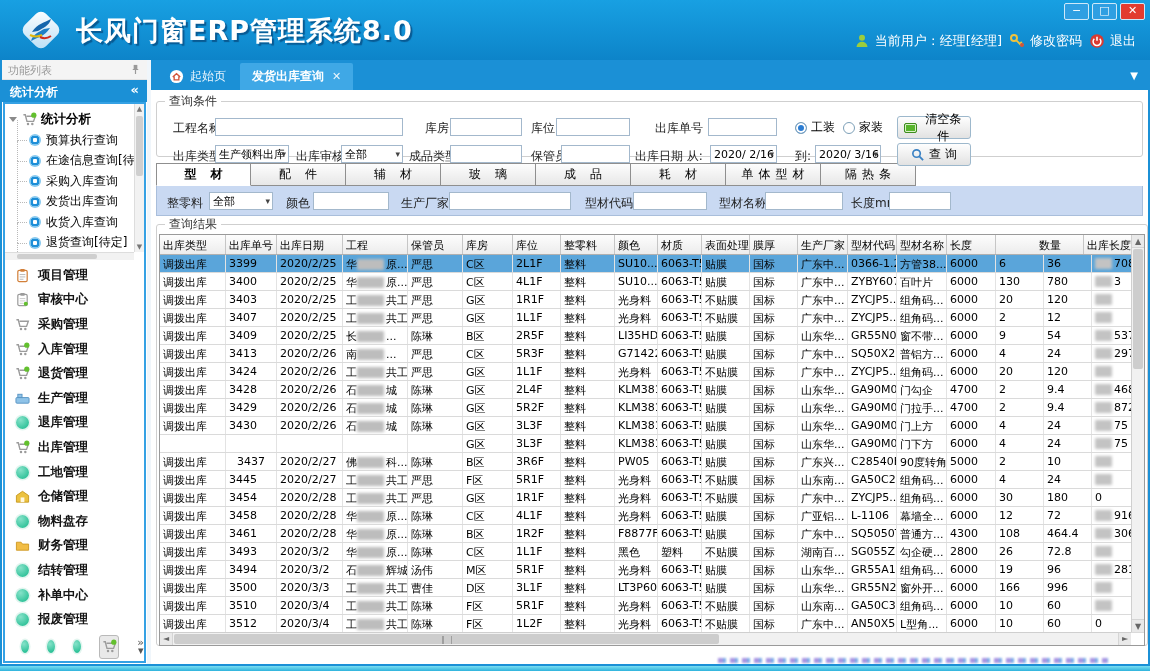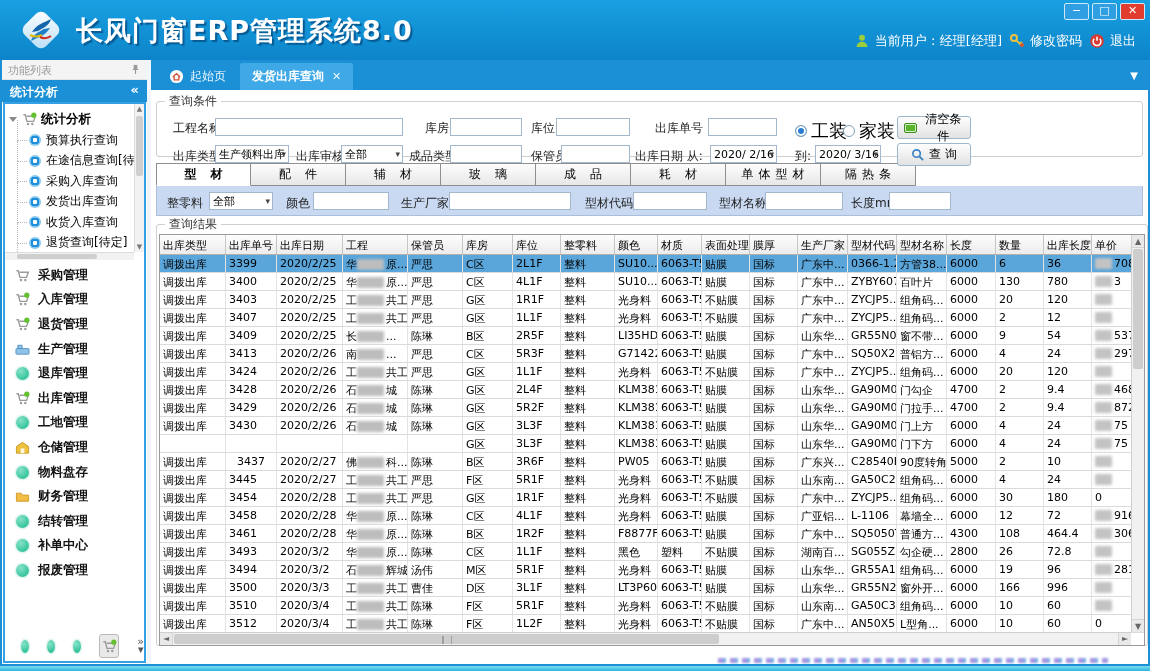--- a/index.html
+++ b/index.html
@@ -59,21 +59,21 @@
   .tab-caret{position:absolute;right:10px;top:10px;color:#fff;font-size:10px;cursor:pointer}
 
   .page{flex:1;min-height:0;padding:3px 5px 0;display:flex;flex-direction:column;position:relative}
   fieldset.gbox{border:1px solid #cfcfcf;border-radius:3px;margin:0;padding:0;position:relative;background:#fff}
   fieldset.gbox legend{font-size:12px;color:#333;margin-left:8px;padding:0 4px}
   .qbox{height:64px;flex:none}
   .f-label{position:absolute;font-size:12px;color:#222;white-space:nowrap}
   .f-input{position:absolute;height:18px;border:1px solid #a3b8cc;background:#fff;font-size:11px;padding:0 3px;font-family:inherit}
   .combo{position:absolute;height:18px;border:1px solid #a3b8cc;background:#fff;font-size:11px;display:flex;align-items:center;padding:0 14px 0 3px;white-space:nowrap;cursor:pointer}
   .combo::after{content:"▾";position:absolute;right:2px;top:3px;color:#444;font-size:9px}
-  .radio-grp{position:absolute;display:flex;align-items:center;gap:4px;font-size:18px;cursor:pointer}
+  .radio-grp{position:absolute;display:flex;align-items:center;gap:4px;font-size:12px;cursor:pointer}
   .radio{width:12px;height:12px;border-radius:50%;border:1px solid #7da0b8;background:#fff;flex:none}
   .radio.on{box-shadow:inset 0 0 0 2px #fff;background:#2b7cd3}
   .btn{position:absolute;height:23px;background:linear-gradient(#fefefe,#e2e2e2);border:1px solid #9db8cc;border-radius:3px;font-size:12px;display:flex;align-items:center;justify-content:center;gap:5px;cursor:pointer;font-family:inherit}
   .ic-clear{width:15px;height:10px;background:#58b52c;border:1px solid #3e8c1e;border-radius:2px;box-shadow:inset 0 0 0 1px #d9f2c9}
 
   .mat-tabs{height:23px;flex:none;margin-top:6px;display:flex}
   .mat-tab{width:95px;border:1px solid #8f8f8f;border-left:none;background:linear-gradient(#fdfdfd,#e7e7e7);font-size:12px;display:flex;align-items:center;justify-content:center;cursor:pointer;white-space:nowrap}
   .mat-tab:first-child{border-left:1px solid #8f8f8f}
   .mat-tab.active{background:#fff;border-bottom-color:#fff;font-weight:bold}
   .mat-tab.ls2{letter-spacing:14px;text-indent:14px}
@@ -232,20 +232,41 @@
             <div class="sb-arrow" style="position:absolute;bottom:0;left:0;right:0">▼</div>
           </div>
           <div class="tree-hsb">
               <div class="thumb"></div>
             </div>
         </div>
         <ul class="menu" id="sideMenu">
             <li>
               <span class="mi">
                 <svg width="15" height="15" viewBox="0 0 16 16">
+                  <rect x="3" y="2.5" width="10" height="12" rx="1.5" fill="#fff" stroke="#d2803a" stroke-width="1.3"></rect>
+                  <rect x="5.5" y="1" width="5" height="3" rx="1" fill="#d2803a"></rect>
+                  <path d="M5 7h6M5 9.5h6M5 12h4" stroke="#b5b5b5"></path>
+                </svg>
+              </span>
+              <span>项目管理</span>
+            </li>
+            <li>
+              <span class="mi">
+                <svg width="15" height="15" viewBox="0 0 16 16">
+                  <rect x="3" y="2.5" width="10" height="12" rx="1.5" fill="#fff" stroke="#9b9b9b" stroke-width="1.3"></rect>
+                  <rect x="5.5" y="1" width="5" height="3" rx="1" fill="#9b9b9b"></rect>
+                  <path d="M5 7h6M5 9.5h6M5 12h4" stroke="#c9c9c9"></path>
+                  <circle cx="11.5" cy="12.5" r="2.2" fill="#63c02e"></circle>
+                </svg>
+              </span>
+              <span>审核中心</span>
+            </li>
+            <li>
+              <span class="mi">
+                <svg width="15" height="15" viewBox="0 0 16 16">
                   <path d="M1.5 3h2l1.8 7h7l1.9-5.5H5" fill="none" stroke="#9b9b9b" stroke-width="1.5"></path>
                   <circle cx="6.4" cy="12.8" r="1.3" fill="#9b9b9b"></circle>
                   <circle cx="11" cy="12.8" r="1.3" fill="#9b9b9b"></circle>
                 </svg>
               </span>
               <span>采购管理</span>
             </li>
             <li>
               <span class="mi">
                 <svg width="15" height="15" viewBox="0 0 16 16">
@@ -476,21 +497,21 @@
                 <div class="gh" style="width: 48px;">库位</div>
                 <div class="gh" style="width: 54px;">整零料</div>
                 <div class="gh" style="width: 43px;">颜色</div>
                 <div class="gh" style="width: 44px;">材质</div>
                 <div class="gh" style="width: 48px;">表面处理</div>
                 <div class="gh" style="width: 48px;">膜厚</div>
                 <div class="gh" style="width: 50px;">生产厂家</div>
                 <div class="gh" style="width: 49px;">型材代码</div>
                 <div class="gh" style="width: 50px;">型材名称</div>
                 <div class="gh" style="width: 49px;">长度</div>
-                <div class="gh" style="width: 48px;">数量</div>
+                <div class="gh" style="width: 48px; margin-left: 40px;">数量</div>
                 <div class="gh" style="width: 48px;">出库长度</div>
                 <div class="gh" style="width: 46px;">单价</div>
                 <div class="gh" style="width: 24px;">金</div>
               </div>
             <div class="grows" id="gridRows">
                 <div class="grow sel">
                   <div class="gc" style="width: 66px;">调拨出库</div>
                   <div class="gc" style="width: 51px;">3399</div>
                   <div class="gc" style="width: 66px;">2020/2/25</div>
                   <div class="gc" style="width: 65px;"><span>华</span><span class="px proj"></span><span>原...</span></div>

